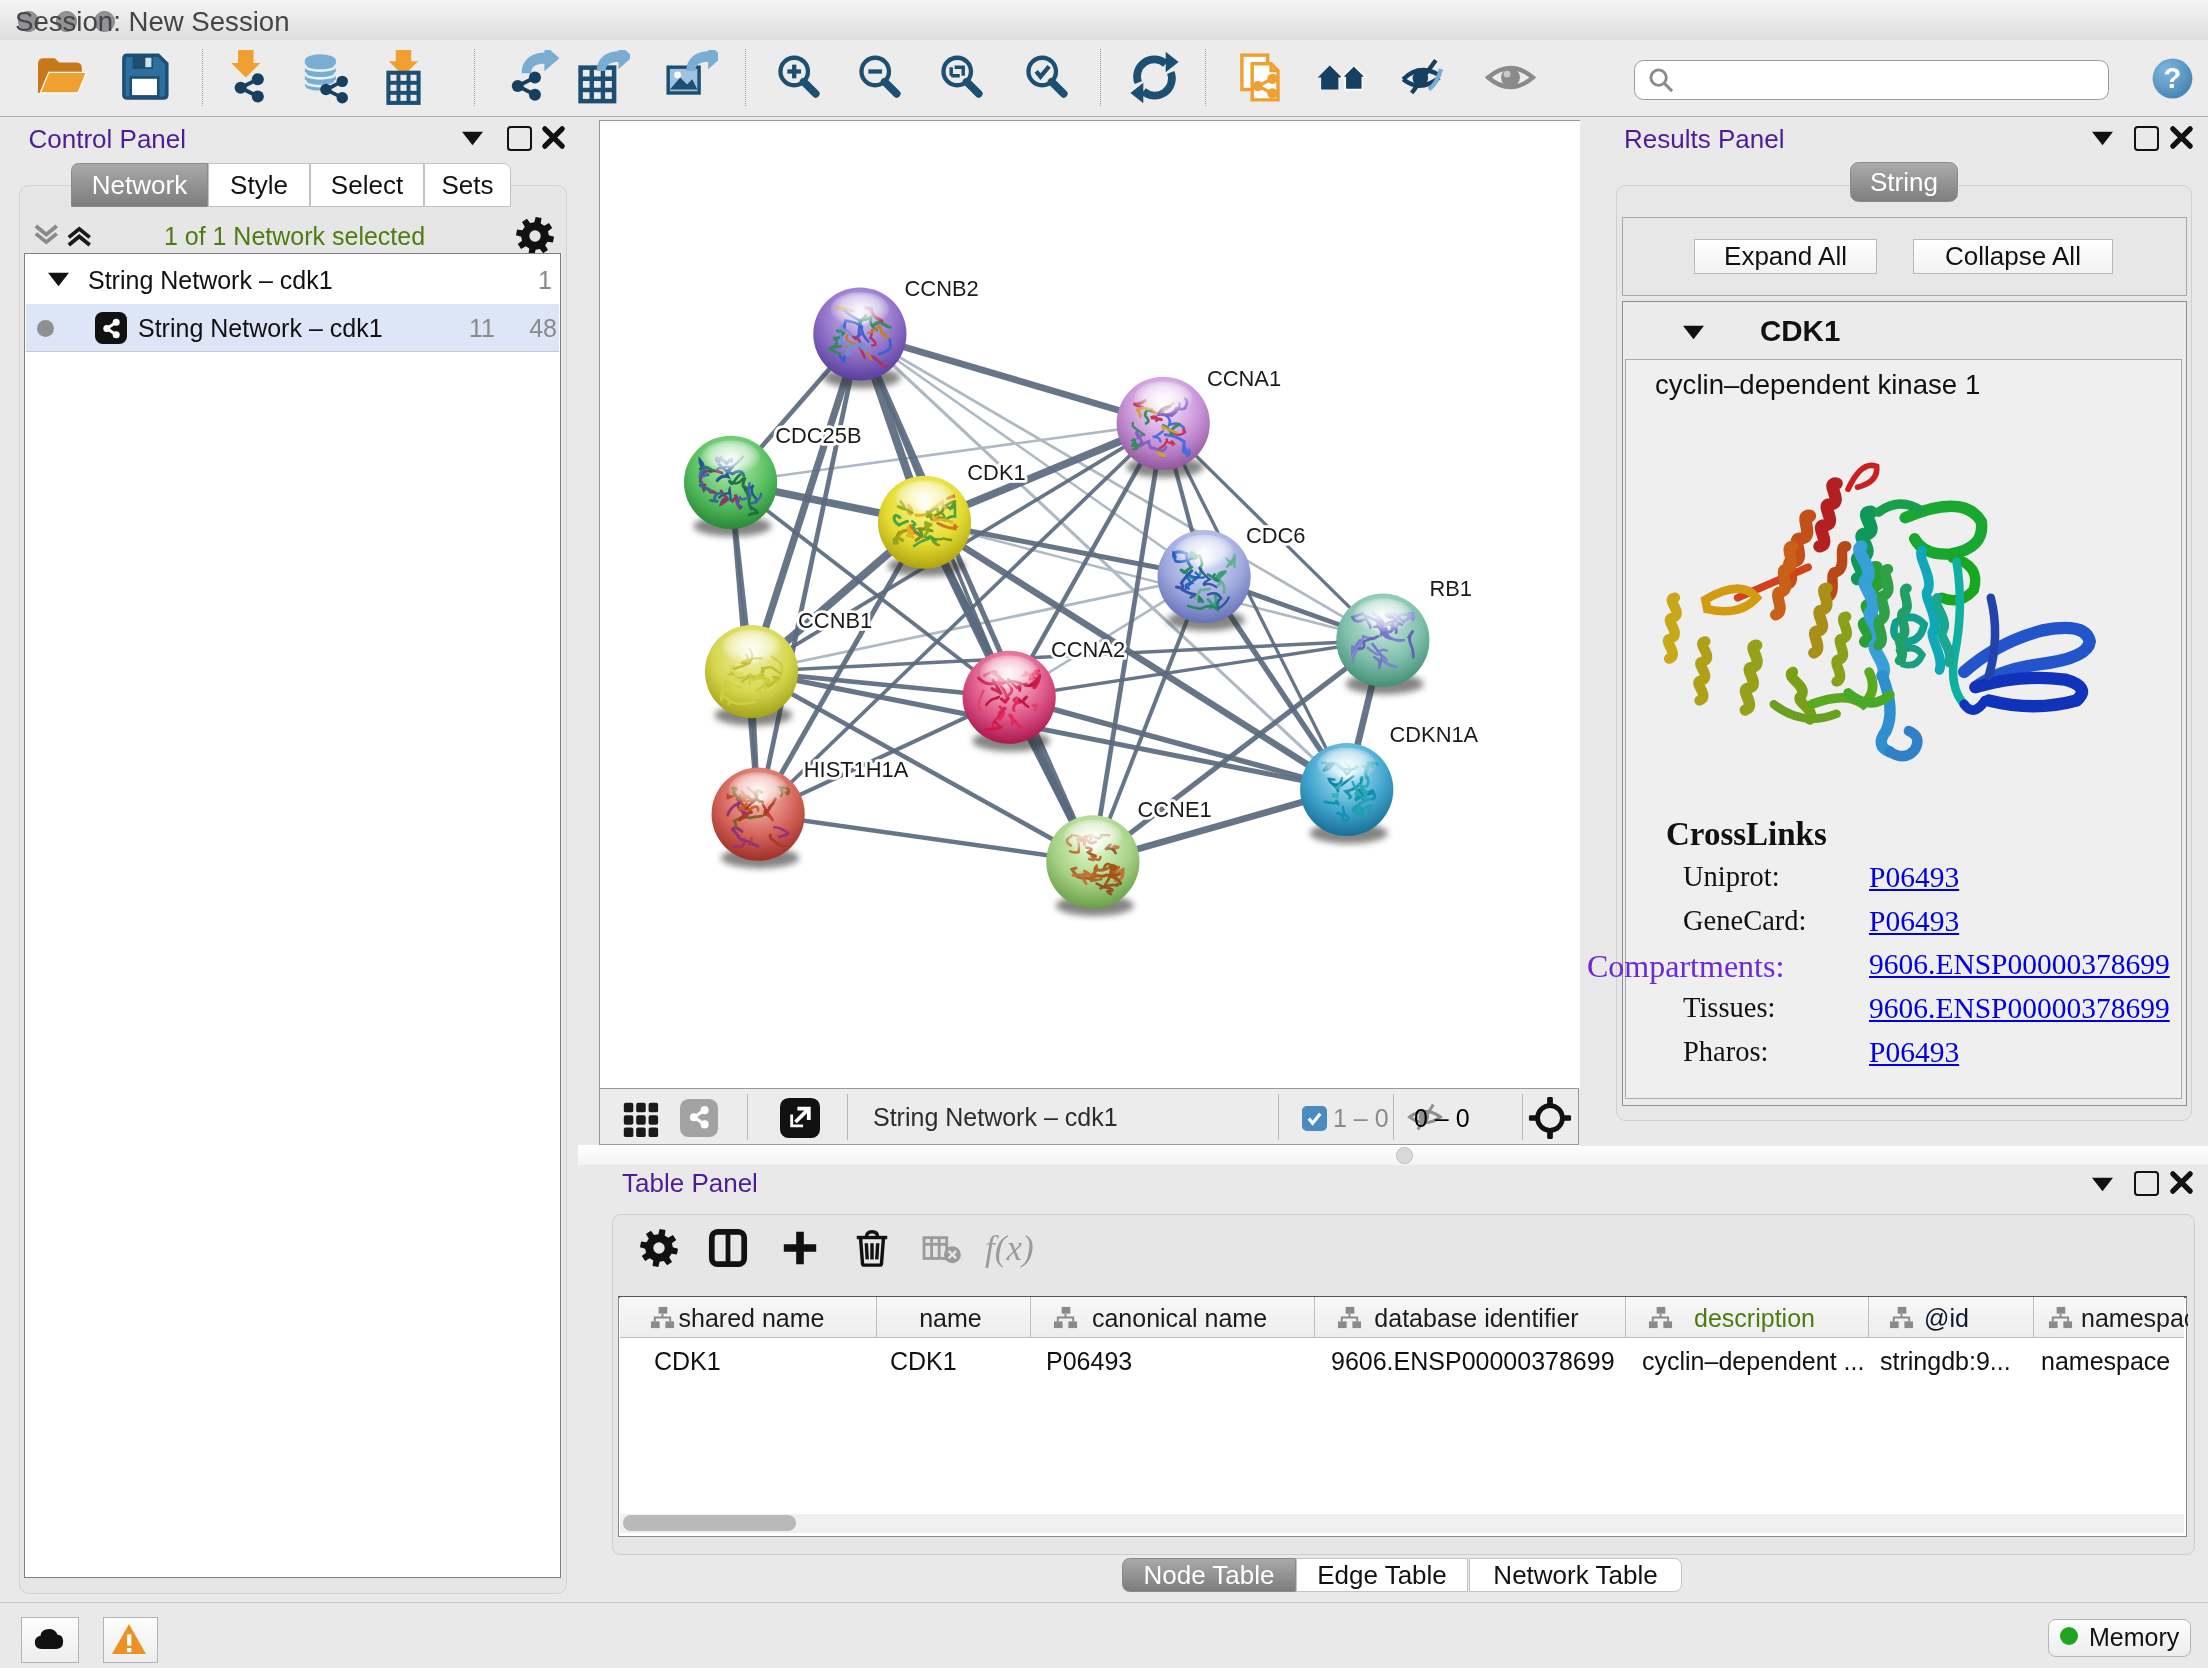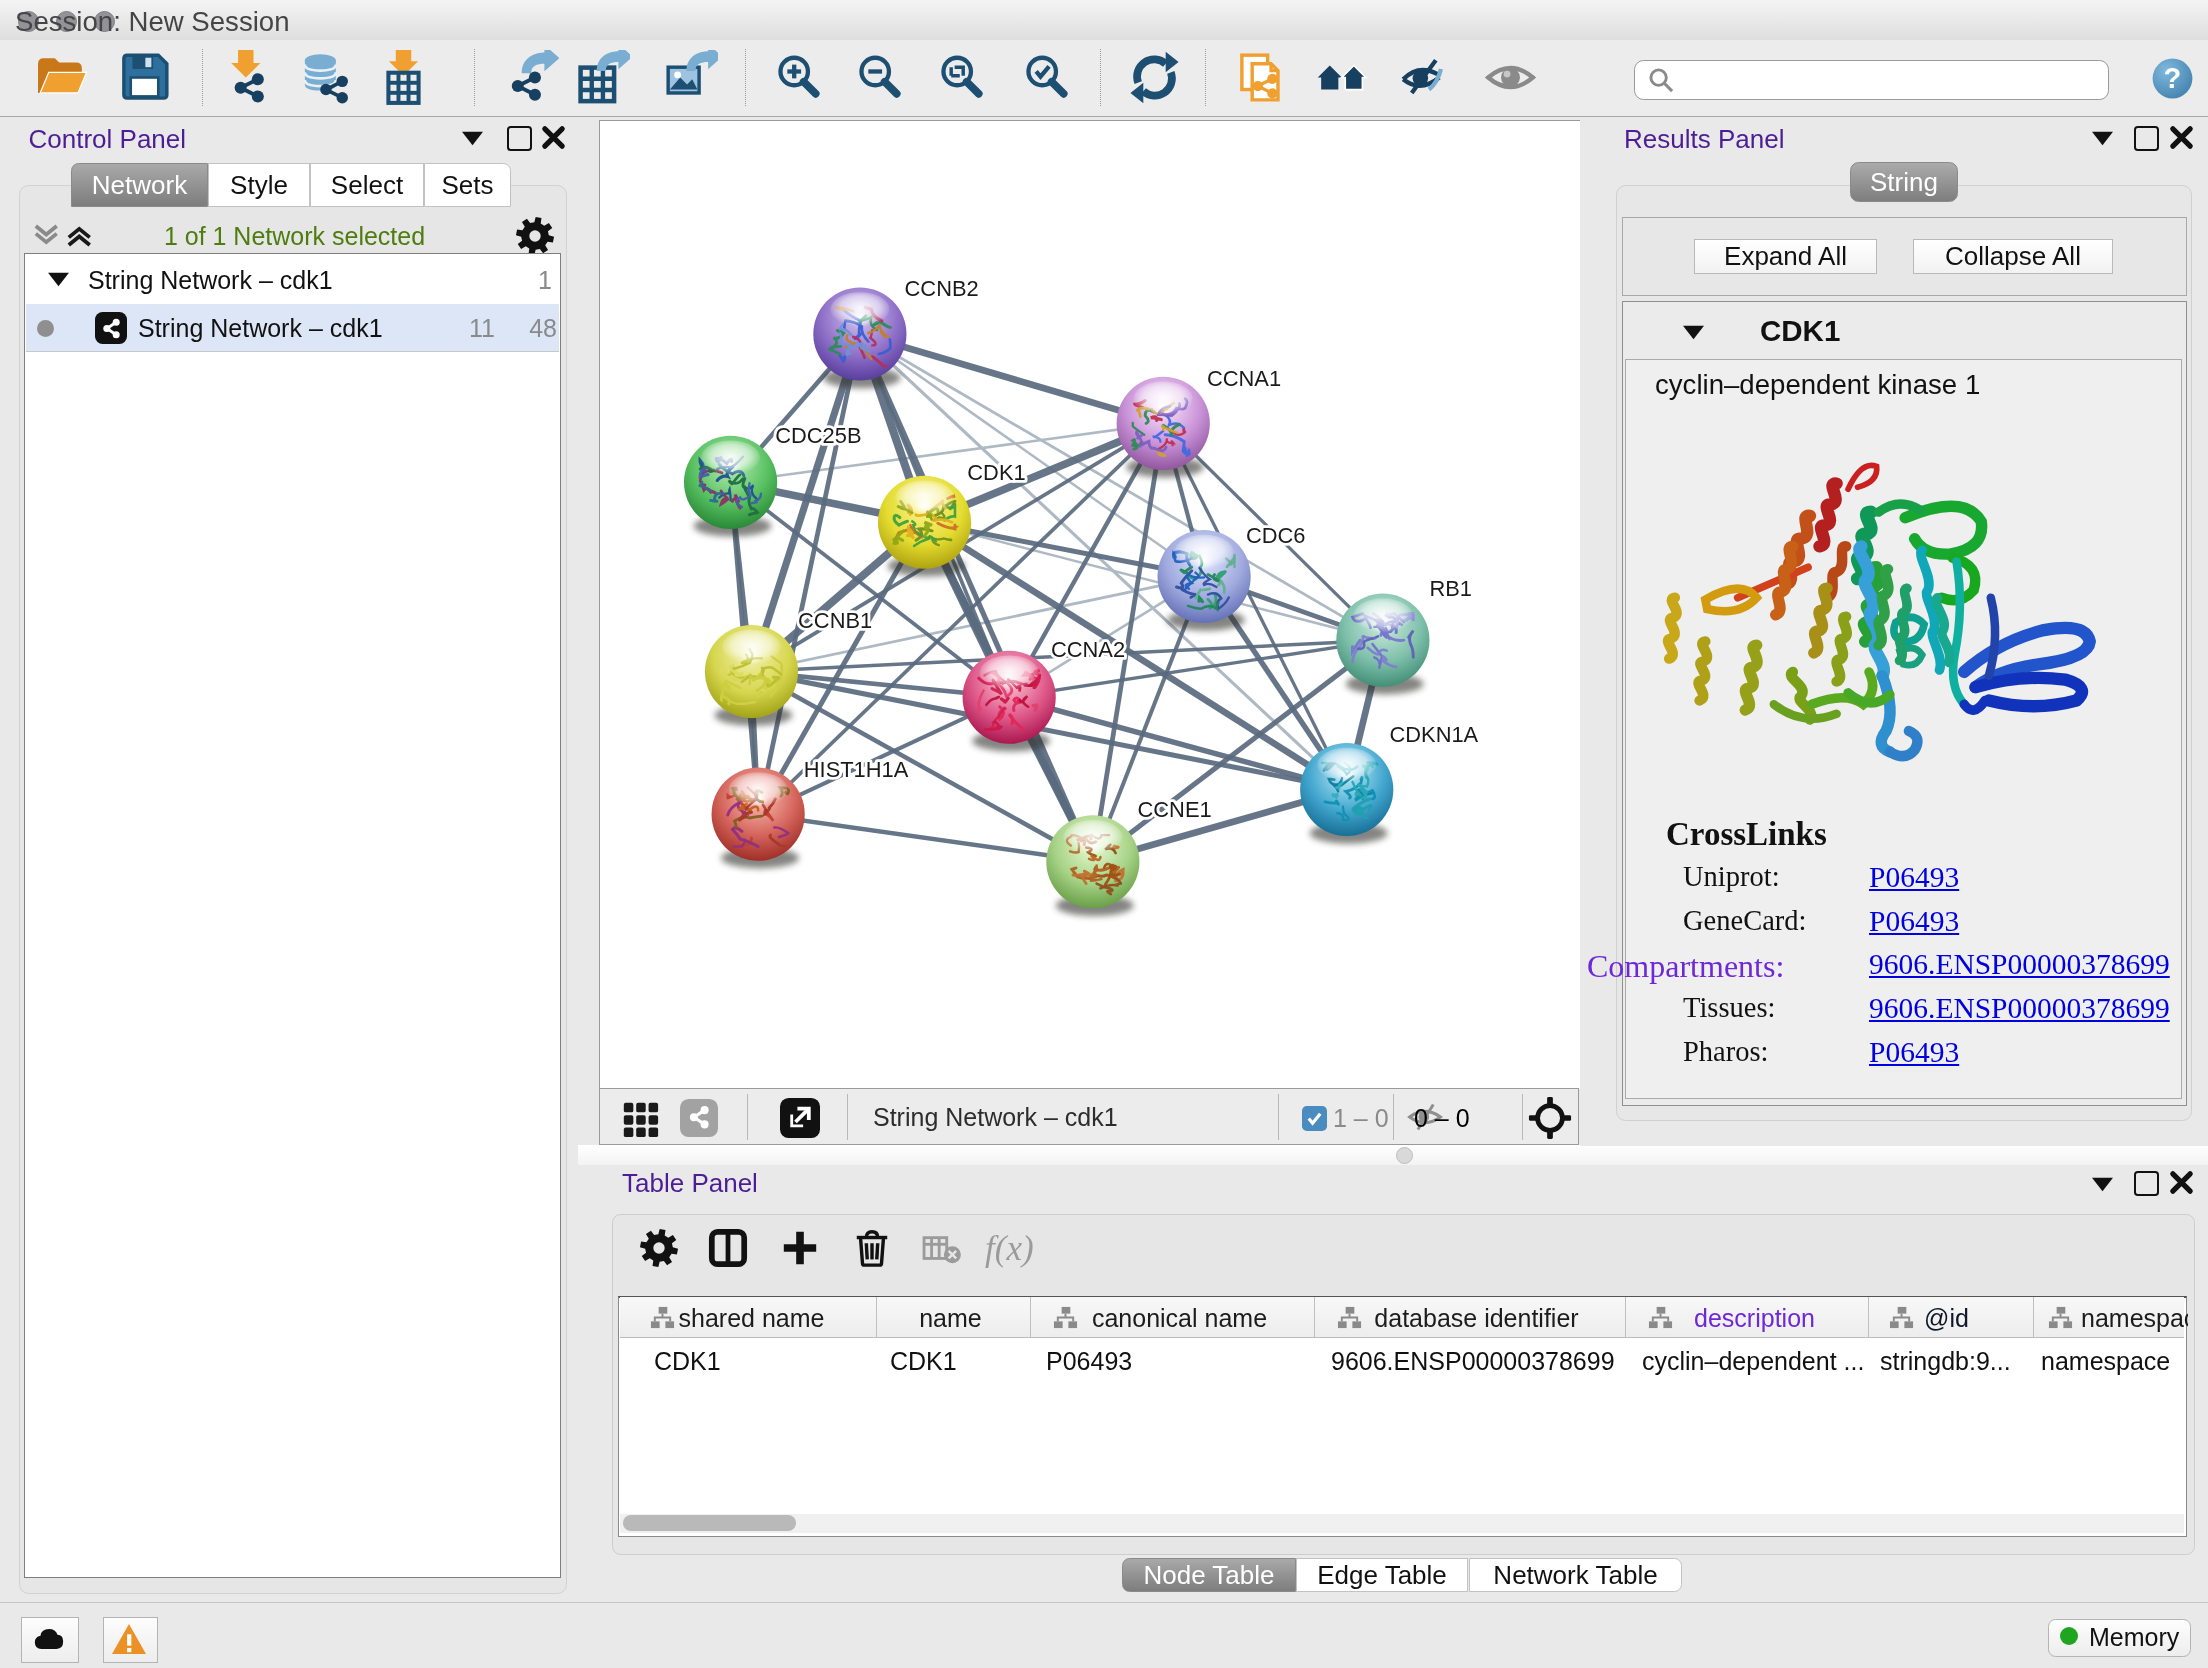--- a/index.html
+++ b/index.html
@@ -906,21 +906,21 @@
 <svg class="abs" style="left:1647px;top:1305px" width="27" height="25" viewBox="0 0 28 26">
     <g fill="#8a8a8a">
       <rect x="10" y="2" width="9" height="7"></rect>
       <rect x="2" y="17" width="9" height="7"></rect>
       <rect x="17" y="17" width="9" height="7"></rect>
     </g>
     <g stroke="#8a8a8a" stroke-width="2" fill="none">
       <path d="M14 9 L14 13 M6 17 L6 13 L22 13 L22 17"></path>
     </g>
   </svg>
-<div class="abs" style="left:1612px;top:1304px;width:285px;text-align:center;font-size:25px;color:#6d28d9">description</div>
+<div class="abs" style="left:1612px;top:1304px;width:285px;text-align:center;font-size:25px;color:#4d7c0f">description</div>
 <div class="abs" style="left:1868px;top:1297px;width:1px;height:40px;background:#c0c0c0"></div>
 <svg class="abs" style="left:1888px;top:1305px" width="27" height="25" viewBox="0 0 28 26">
     <g fill="#8a8a8a">
       <rect x="10" y="2" width="9" height="7"></rect>
       <rect x="2" y="17" width="9" height="7"></rect>
       <rect x="17" y="17" width="9" height="7"></rect>
     </g>
     <g stroke="#8a8a8a" stroke-width="2" fill="none">
       <path d="M14 9 L14 13 M6 17 L6 13 L22 13 L22 17"></path>
     </g>

